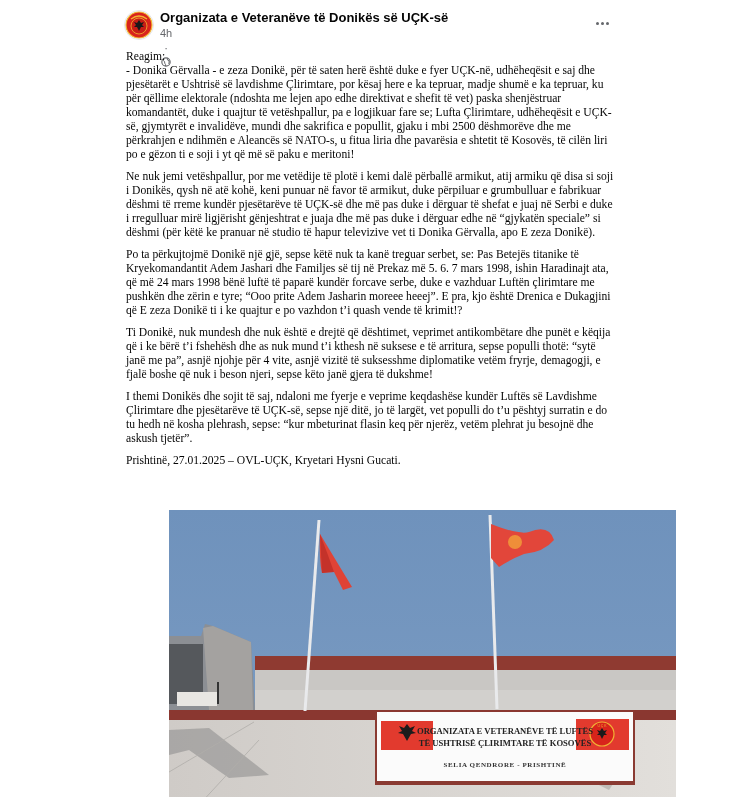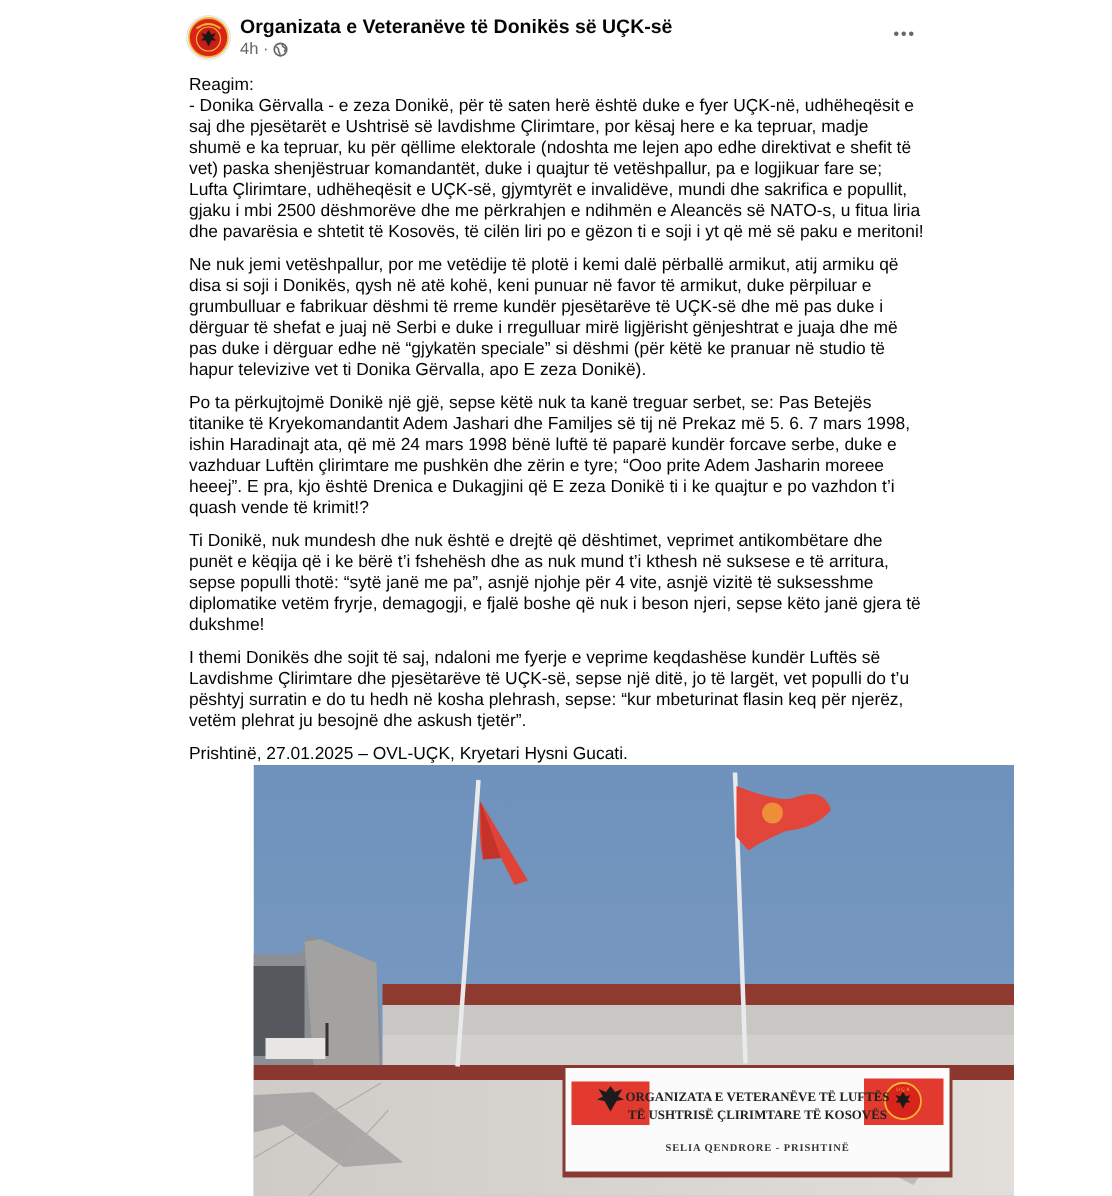--- a/index.html
+++ b/index.html
@@ -4,25 +4,25 @@
 <style>
   html, body { margin: 0; padding: 0; background: #ffffff; }
   body { width: 741px; height: 797px; position: relative; overflow: hidden;
          font-family: "Liberation Sans", "DejaVu Sans", sans-serif; color: #050505; }
   .card { position: absolute; left: 116px; top: 0; width: 508px; height: 797px; }
   .header { position: absolute; left: 0; top: 8px; width: 508px; height: 36px; }
   .avatar { position: absolute; left: 8px; top: 2px; width: 30px; height: 30px; border-radius: 50%;
             background: #fff; border: 1px solid #e4e6eb; box-sizing: border-box; overflow: hidden; }
   .author { position: absolute; left: 44px; top: 2px; font-size: 13px; font-weight: bold; color: #050505;
             cursor: pointer; white-space: nowrap; }
-  .meta { position: absolute; left: 44px; top: 19px; font-size: 11px; color: #65676b; display: flex; align-items: center; gap: 3px; }
+  .meta { position: absolute; left: 44px; top: 19px; font-size: 11px; color: #65676b; display: flex; align-items: center; gap: 3px; flex-direction: column; }
   .more { position: absolute; left: 474px; top: 4px; width: 24px; height: 16px; display: flex; align-items: center;
           justify-content: center; cursor: pointer; }
   .more i { display: inline-block; width: 3px; height: 3px; background: #65676b; border-radius: 50%; margin: 0 1px; }
-  .body { position: absolute; left: 10px; top: 50px; width: 490px; font-size: 11.6px; line-height: 14px; color: #050505; }
+  .body { position: absolute; left: 10px; top: 50px; width: 490px; font-size: 11.6px; line-height: 14px; color: #050505; font-family: Liberation Serif, serif; }
   .body p { margin: 0 0 8px 0; }
   .photo { position: absolute; left: 0; top: 510px; width: 560px; height: 295px; overflow: hidden; cursor: pointer; text-align: right; }
 </style>
 </head>
 <body>
 
 <div class="card">
   <div class="header">
     <div class="avatar">
       <svg width="28" height="28" viewBox="0 0 28 28">

